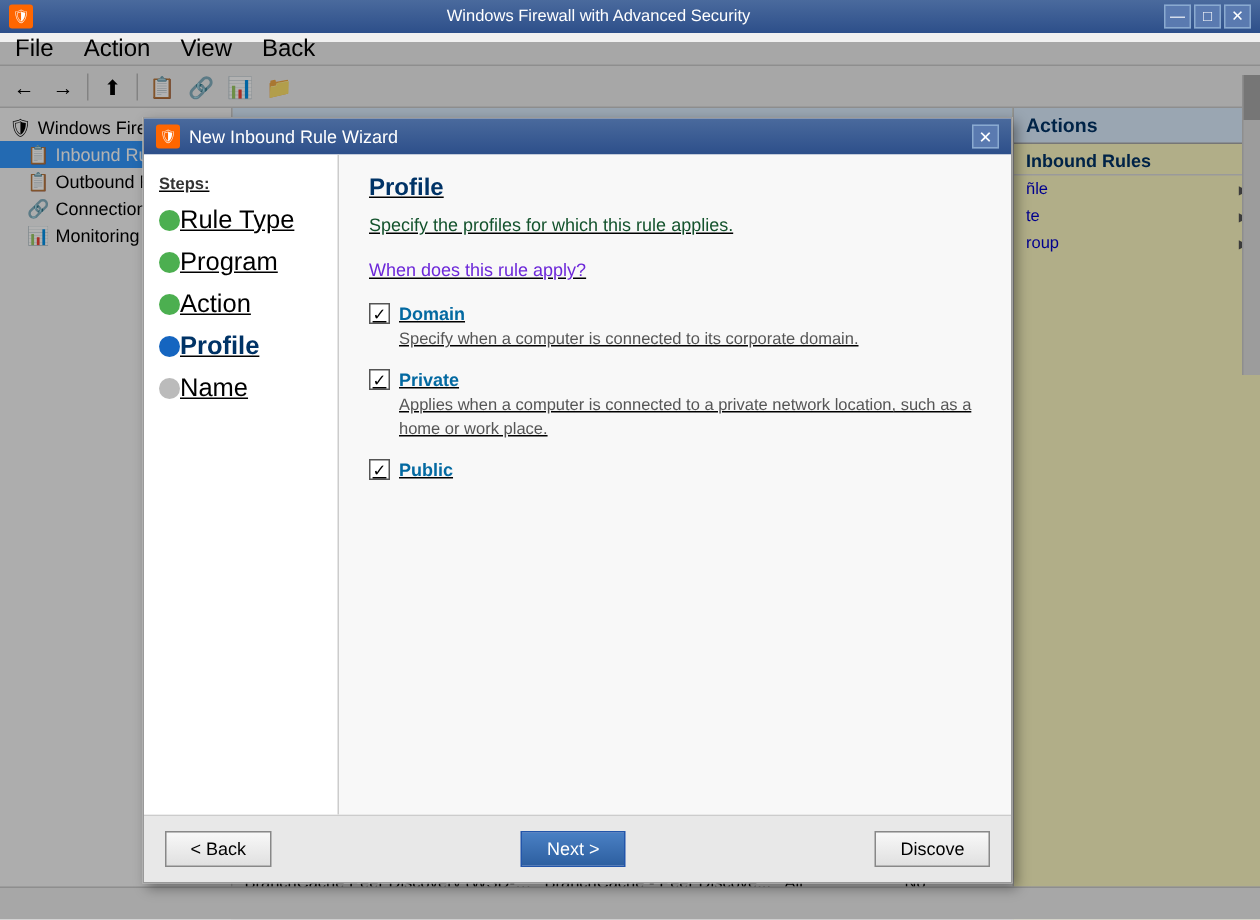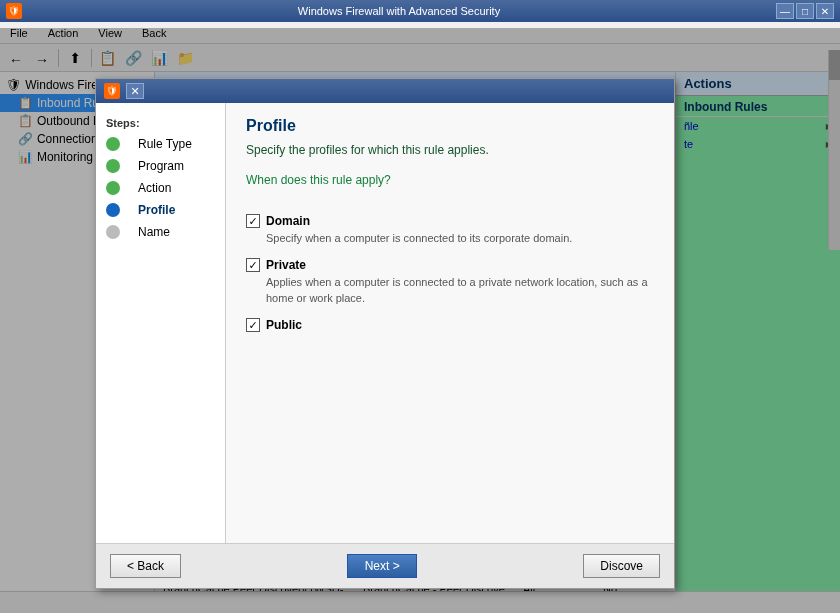--- a/index.html
+++ b/index.html
@@ -58,21 +58,21 @@
       background: #f0f0f0;
       height: 22px;
       display: flex;
       align-items: center;
       padding: 0 4px;
       border-bottom: 1px solid #ccc;
       gap: 8px;
     }
     .menu-item {
       padding: 2px 6px;
-      font-size: 11px;
+      font-size: 16px;
       cursor: pointer;
       color: #000;
     }
 
     
     .toolbar {
       background: #f0f0f0;
       height: 28px;
       display: flex;
       align-items: center;
@@ -183,21 +183,21 @@
 
     
     .bottom-rows {
       border-top: 1px solid #aaa;
       background: #fff;
     }
 
     
     .right-panel {
       width: 165px;
-      background: #86efac;
+      background: #fef9c3;
       border-left: 1px solid #ccc;
       overflow: hidden;
     }
     .actions-header {
       background: #ddeeff;
       padding: 3px 8px;
       font-size: 13px;
       font-weight: bold;
       color: #003366;
       border-bottom: 1px solid #aaa;
@@ -282,42 +282,43 @@
       font-size: 11px;
       display: flex;
       align-items: center;
       justify-content: center;
       cursor: pointer;
     }
 
     .dialog-body {
       display: flex;
       height: 440px;
+      text-decoration: underline;
     }
 
     .dialog-left {
       width: 130px;
       background: #fff;
       border-right: 1px solid #ccc;
       padding: 10px 0;
     }
 
     .steps-label {
       font-size: 11px;
       font-weight: bold;
       padding: 4px 10px;
       color: #333;
     }
 
     .step-item {
       display: flex;
       align-items: center;
       padding: 4px 10px;
-      font-size: 12px;
-      gap: 18px;
+      font-size: 17px;
+      gap: 0;
       cursor: pointer;
     }
     .step-item.active { font-weight: bold; color: #003366; }
     .step-dot {
       width: 14px;
       height: 14px;
       border-radius: 50%;
       background: #4caf50;
       flex-shrink: 0;
     }
@@ -340,22 +341,22 @@
       margin-bottom: 8px;
     }
     .profile-subtitle {
       font-size: 12px;
       color: #14532d;
       margin-bottom: 16px;
     }
 
     .question-text {
       font-size: 12px;
-      color: #15803d;
-      margin-bottom: 27px;
+      color: #6d28d9;
+      margin-bottom: 15px;
     }
 
     .checkbox-group {
       display: flex;
       flex-direction: column;
       gap: 12px;
     }
 
     .checkbox-item {
       display: flex;
@@ -375,21 +376,21 @@
       display: flex;
       align-items: center;
       justify-content: center;
       font-size: 11px;
       cursor: pointer;
       flex-shrink: 0;
     }
     .checkbox-label {
       font-size: 12px;
       font-weight: bold;
-      color: #000000;
+      color: #0369a1;
     }
     .checkbox-desc {
       font-size: 11px;
       color: #555;
       margin-left: 20px;
       line-height: 1.4;
     }
 
     .dialog-footer {
       display: flex;
@@ -559,33 +560,38 @@
     <div class="actions-header">Actions</div>
     <div class="actions-section-header">Inbound Rules</div>
     <div class="action-item">
       <span>ñle</span>
       <span class="action-arrow">▶</span>
     </div>
     <div class="action-item">
       <span>te</span>
       <span class="action-arrow">▶</span>
     </div>
+    <div class="action-item">
+      <span>roup</span>
+      <span class="action-arrow">▶</span>
+    </div>
 
     <div style="position:absolute; right:0; top:50px; width:12px; height:200px; background:#e0e0e0; border-left:1px solid #ccc;">
       <div style="position:absolute;top:0;width:100%;height:30px;background:#aaa;"></div>
     </div>
   </div>
 
 </div>
 
 <div class="dialog-overlay">
   <div class="dialog">
 
     <div class="dialog-title-bar">
       <div class="dialog-title-icon">🛡</div>
+      <span class="dialog-title-text">New Inbound Rule Wizard</span>
       <div class="dialog-close-btn">✕</div>
     </div>
 
     <div class="dialog-body">
 
       <div class="dialog-left">
         <div class="steps-label">Steps:</div>
         <div class="step-item">
           <div class="step-dot"></div>
           <span>Rule Type</span>

